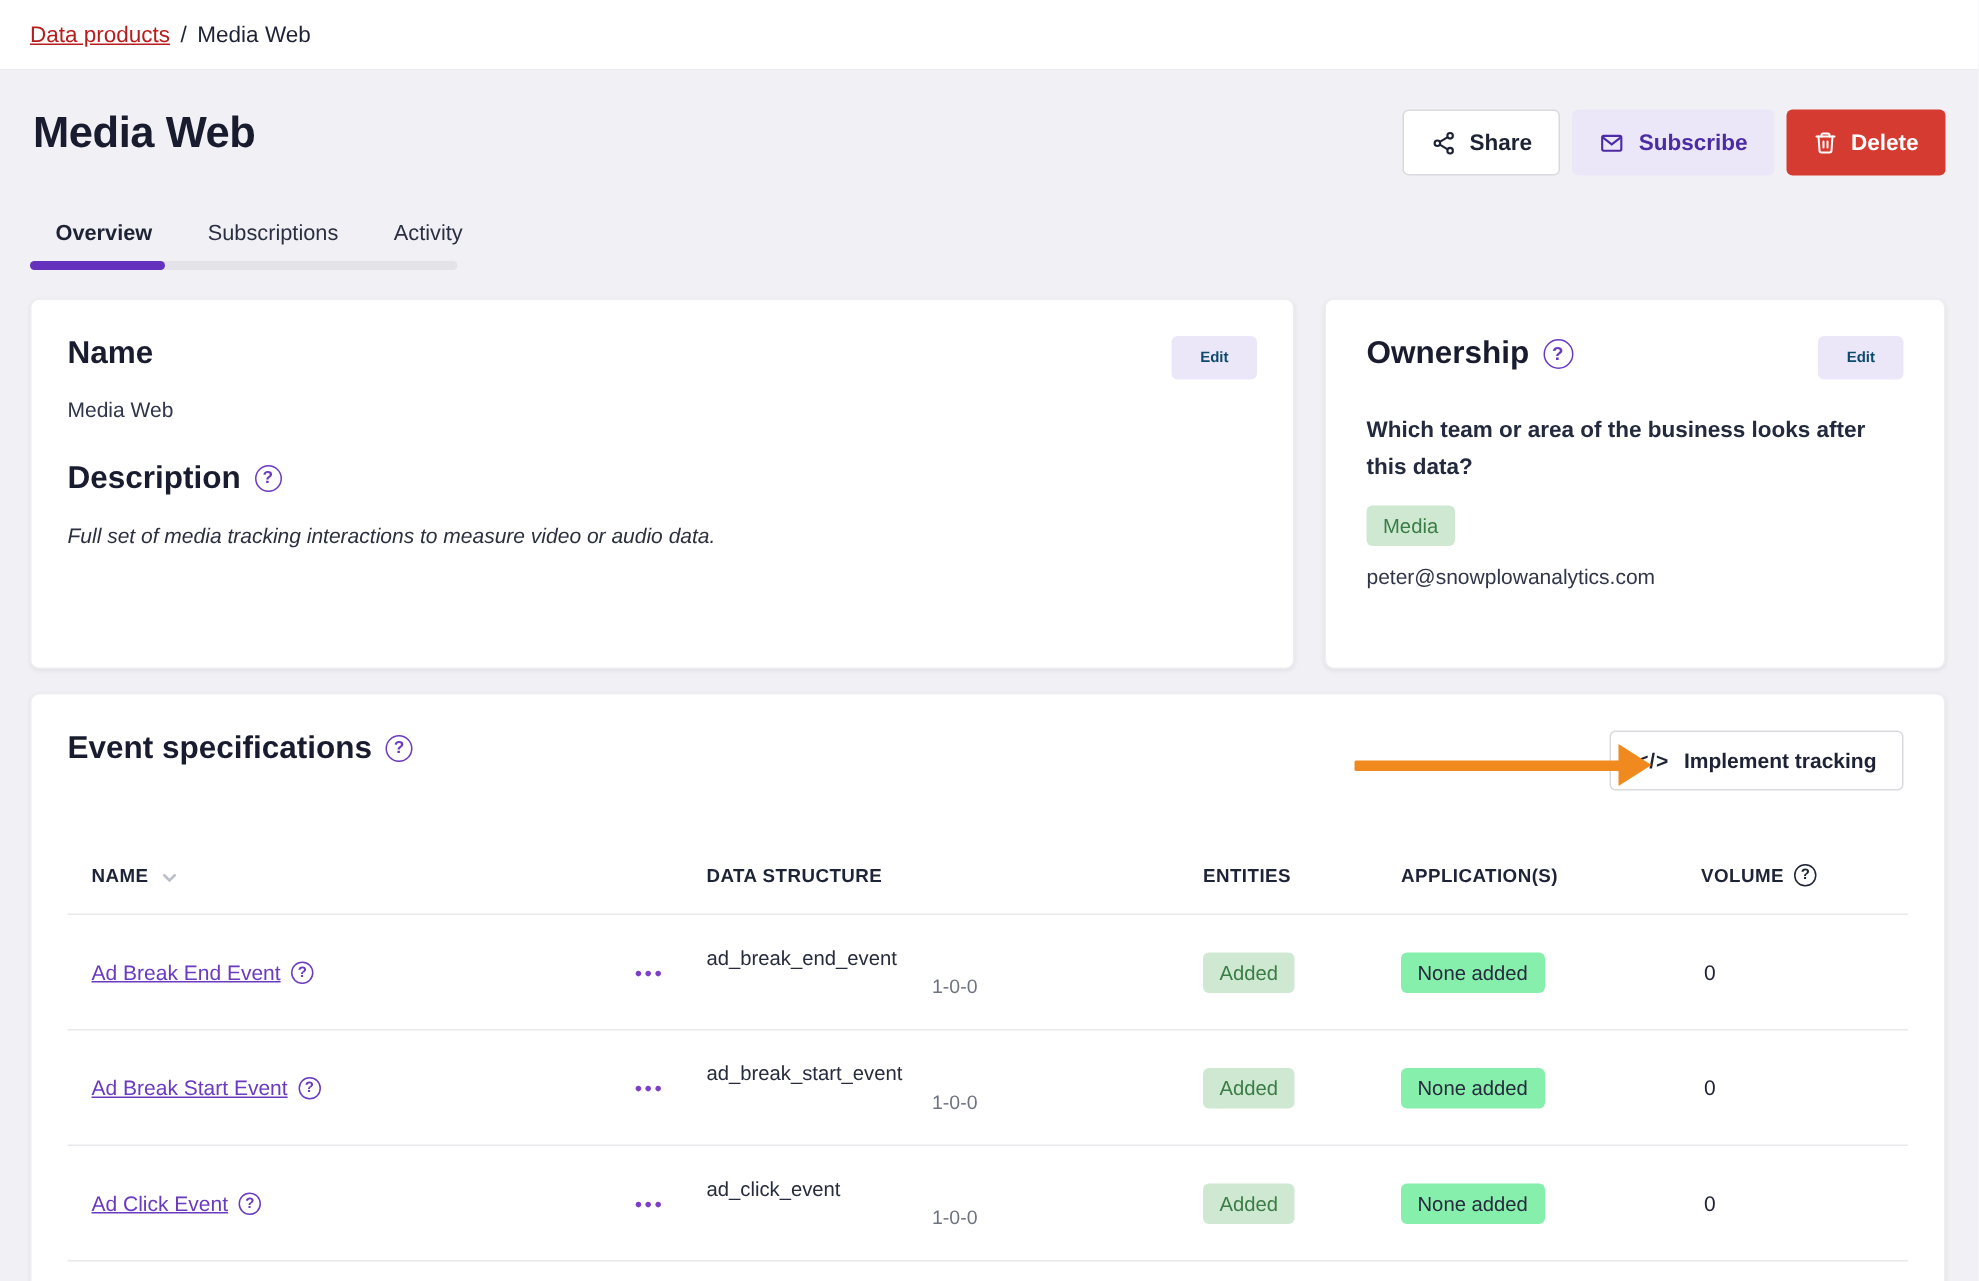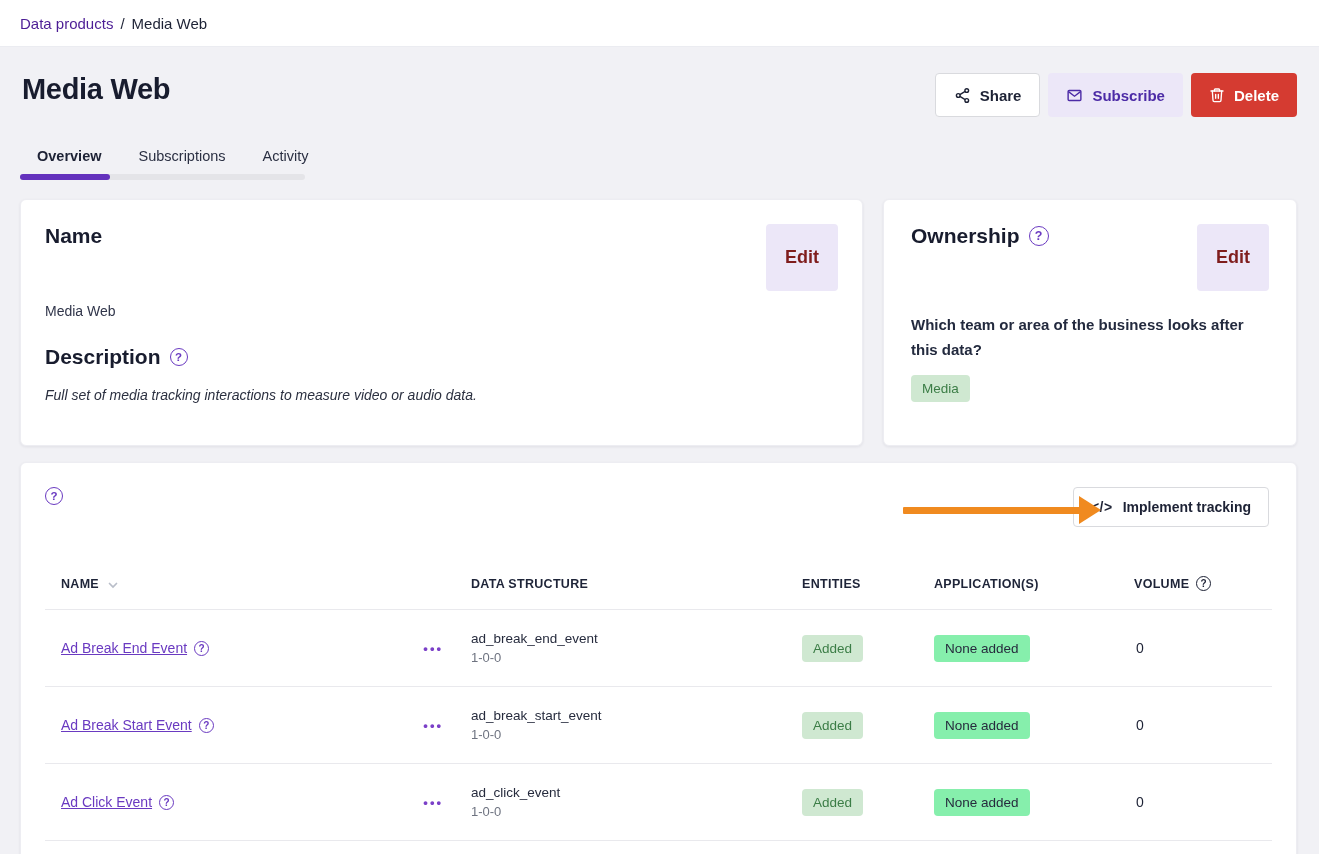--- a/index.html
+++ b/index.html
@@ -3,21 +3,21 @@
 <meta charset="utf-8">
 <style>
   * { margin:0; padding:0; box-sizing:border-box; }
   html,body { width:1319px; height:854px; overflow:hidden; background:#f1f1f5;
     font-family:"Liberation Sans", sans-serif; color:#1d2235; }
 
   
   .topbar { background:#ffffff; height:47px; display:flex; align-items:center;
     padding:0 20px; border-bottom:1px solid #ebecf1; }
   .breadcrumb { font-size:15px; display:flex; align-items:center; gap:7px; }
-  .crumb-link { color:#4c1d95; cursor:pointer; }
+  .crumb-link { color:#b91c1c; text-decoration:underline; cursor:pointer; }
   .crumb-sep { color:#1d2235; }
   .crumb-current { color:#1d2235; }
 
   .page { padding:0 22px 0 20px; }
 
   
   .header-row { margin-top:26px; display:flex; justify-content:space-between; align-items:flex-start; }
   h1.page-title { font-size:29px; font-weight:600; color:#181c2e; letter-spacing:-0.3px; padding-left:2px; }
   .actions { display:flex; gap:8px; }
   .btn { display:inline-flex; align-items:center; gap:9px; height:44px; padding:0 18px;
@@ -35,22 +35,22 @@
   .tab-track-active { width:90px; height:6px; background:#6432bd; border-radius:3px; }
 
   
   .cards-row { display:flex; gap:20px; margin-top:19px; }
   .card { background:#ffffff; border-radius:6px; box-shadow:0 1px 3px rgba(24,28,46,0.08);
     border:1px solid #ededf2; }
   .name-card { flex:1; height:247px; padding:24px; position:relative; }
   .ownership-card { width:414px; height:247px; padding:24px 27px 24px 27px; position:relative; }
   h2.card-h { font-size:21px; font-weight:700; color:#181c2e; display:flex; align-items:center; gap:9px; }
   .card-head { display:flex; justify-content:space-between; align-items:flex-start; }
-  .btn-edit { background:#ece7f8; color:#7f1d1d; border:none; border-radius:4px;
-    font-size:18px; font-weight:600; padding:23px 19px; cursor:pointer;
+  .btn-edit { background:#ece7f8; color:#0c4a6e; border:none; border-radius:4px;
+    font-size:10px; font-weight:600; padding:9px 19px; cursor:pointer;
     font-family:"Liberation Sans", sans-serif; }
   .plain-value { font-size:14px; color:#30354a; margin-top:12px; }
   .desc-h { margin-top:26px; }
   .desc-text { font-size:14px; color:#2b3040; margin-top:18px;font-style:italic; }
   .q-bold { font-size:15px; font-weight:700; color:#232a3e; line-height:1.65; margin-top:22px; }
   .q-bold2 { font-size:15px; font-weight:700; color:#232a3e; margin-top:24px; }
   .owner-email { font-size:14px; color:#30354a; margin-top:12px; }
 
   .badge { display:inline-block; font-size:13.5px; padding:6px 11px; border-radius:4px; }
   .badge-green { background:#cfe8d1; color:#3b7d46; }
@@ -86,21 +86,21 @@
     display:flex; align-items:center; gap:7px; }
   .th-name { padding-left:16px; }
   .trow { height:77px; border-bottom:1px solid #e9e9ed; }
   .cell-name { display:flex; justify-content:space-between; align-items:center;
     padding-left:16px; padding-right:24px; }
   .name-wrap { display:flex; align-items:center; gap:7px; }
   .spec-link { font-size:14px; color:#6a3ac1; text-decoration:underline; cursor:pointer; }
   .row-menu { background:none; border:none; color:#7b40c8; font-size:13px; letter-spacing:2px;
     font-weight:700; cursor:pointer; padding:4px; }
   .ds-name { font-size:13.5px; color:#262b3d; }
-  .ds-ver { font-size:13px; color:#6e7380; margin-top:4px; }
+  .ds-ver { font-size:13px; color:#6e7380; margin-top:4px;text-align:center; }
   .cell-vol { font-size:14px; color:#1d2235; padding-left:2px; }
   .chev { margin-top:2px; }
 </style>
 </head>
 <body>
 
 <div class="topbar">
   <div class="breadcrumb">
     <a class="crumb-link">Data products</a>
     <span class="crumb-sep">/</span>
@@ -177,29 +177,31 @@
         <h2 class="card-h">
           <span>Ownership</span>
           <span class="qicon qicon-purple" style="width:20px;height:20px;font-size:12.5px;">?</span>
         </h2>
         <button class="btn-edit">Edit</button>
       </div>
       <div class="q-bold">Which team or area of the business looks after this data?</div>
       <div>
         <span class="badge badge-green team-badge">Media</span>
       </div>
+      <div class="owner-email">peter@snowplowanalytics.com</div>
     </section>
 
   </div>
 
   <section class="card specs-card">
     <div class="arrow-line"></div>
     <div class="arrow-head"></div>
     <div class="specs-head">
       <h2 class="card-h">
+        <span>Event specifications</span>
         <span class="qicon qicon-purple">?</span>
       </h2>
       <button class="btn-implement">
         <span class="code-glyph">&lt;/&gt;</span>
         <span>Implement tracking</span>
       </button>
     </div>
 
     <div class="table">
       <div class="thead">

